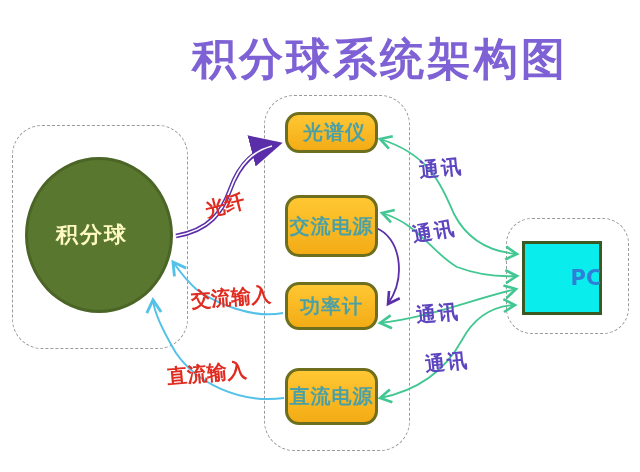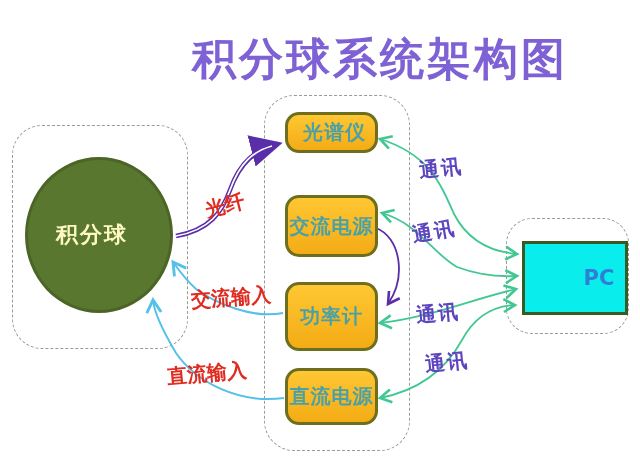--- a/index.html
+++ b/index.html
@@ -26,24 +26,24 @@
   }
   .device{
     position:absolute;left:285px;width:93px;box-sizing:border-box;
     background:linear-gradient(180deg,#FFC733 0%,#F3AC15 100%);
     border:3px solid #6E6F1E;border-radius:14px;
     display:flex;align-items:center;justify-content:center;
     color:#4BA0A6;font-weight:bold;font-size:20px;letter-spacing:1px;
   }
   .dev0{top:112px;height:41px;padding-left:6px;}
   .dev1{top:195px;height:62px;}
-  .dev2{top:282px;height:69px;}
+  .dev2{top:282px;height:48px;}
   .dev3{top:368px;height:57px;}
   .pcbox{
-    position:absolute;left:522px;top:241px;width:106px;height:74px;box-sizing:border-box;
+    position:absolute;left:522px;top:241px;width:80px;height:74px;box-sizing:border-box;
     background:#0AEDED;border:3px solid #3A5A22;
     display:flex;align-items:center;justify-content:center;
     color:#2F7FD6;font-size:21px;font-weight:bold;padding-left:48px;
   }
   svg.wires{position:absolute;left:0;top:0;width:640px;height:472px;pointer-events:none;}
   .lbl{position:absolute;font-weight:bold;white-space:nowrap;}
   .lbl.red{color:#E02B20;font-size:20px;}
   .lbl.comm{color:#5E45C0;font-size:20px;letter-spacing:2px;}
   .fiber-lbl{left:205px;top:192px;transform:rotate(-14deg);}
   .ac-lbl{left:191px;top:284px;transform:rotate(-4deg);}

